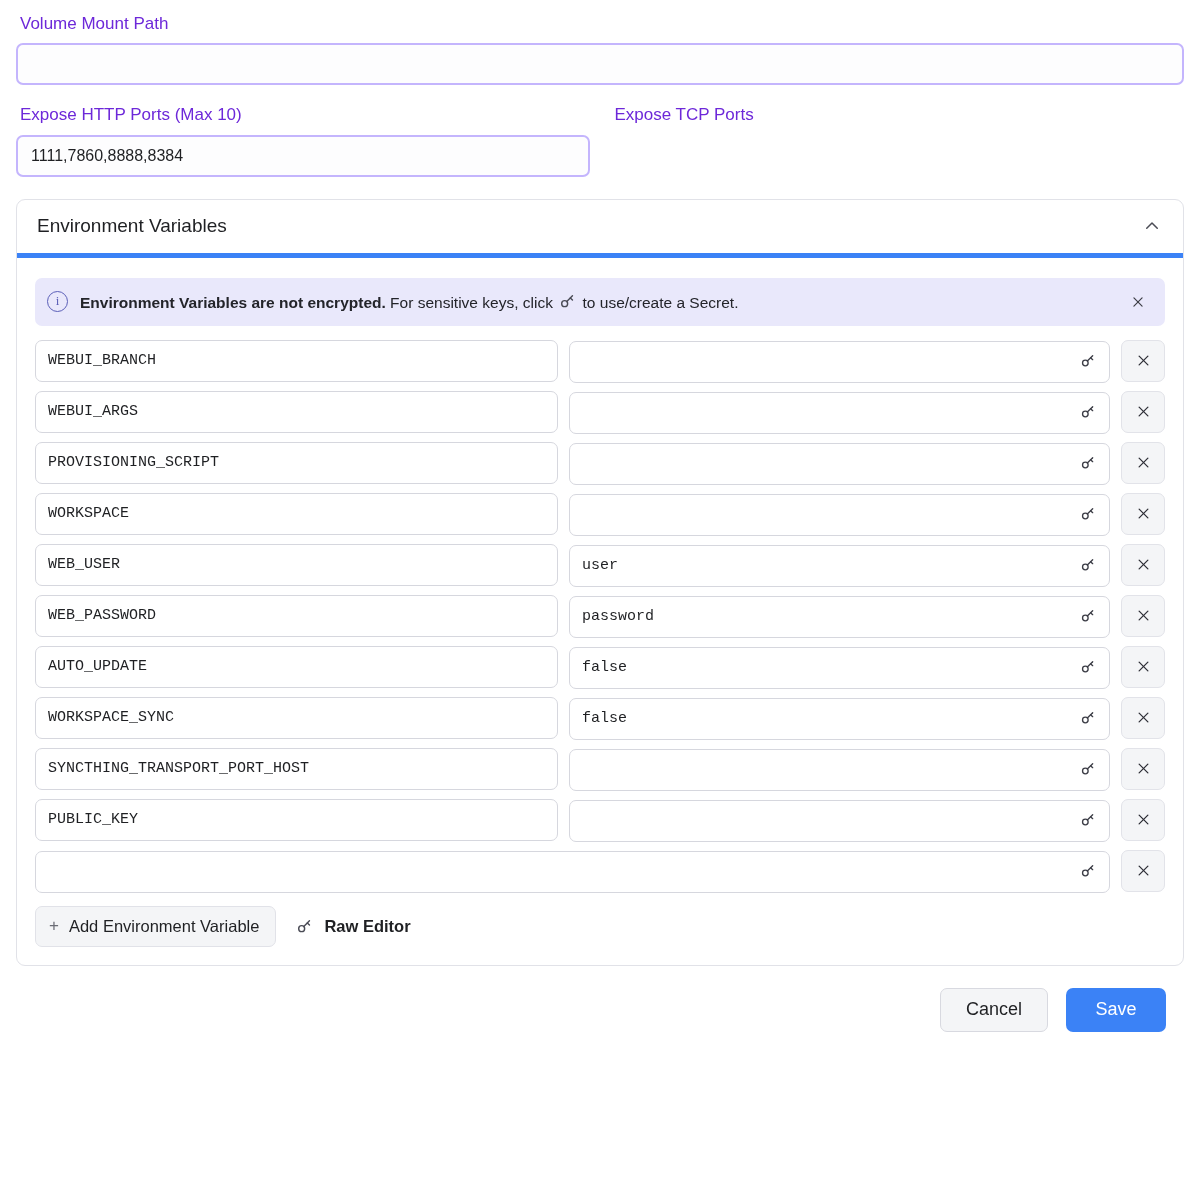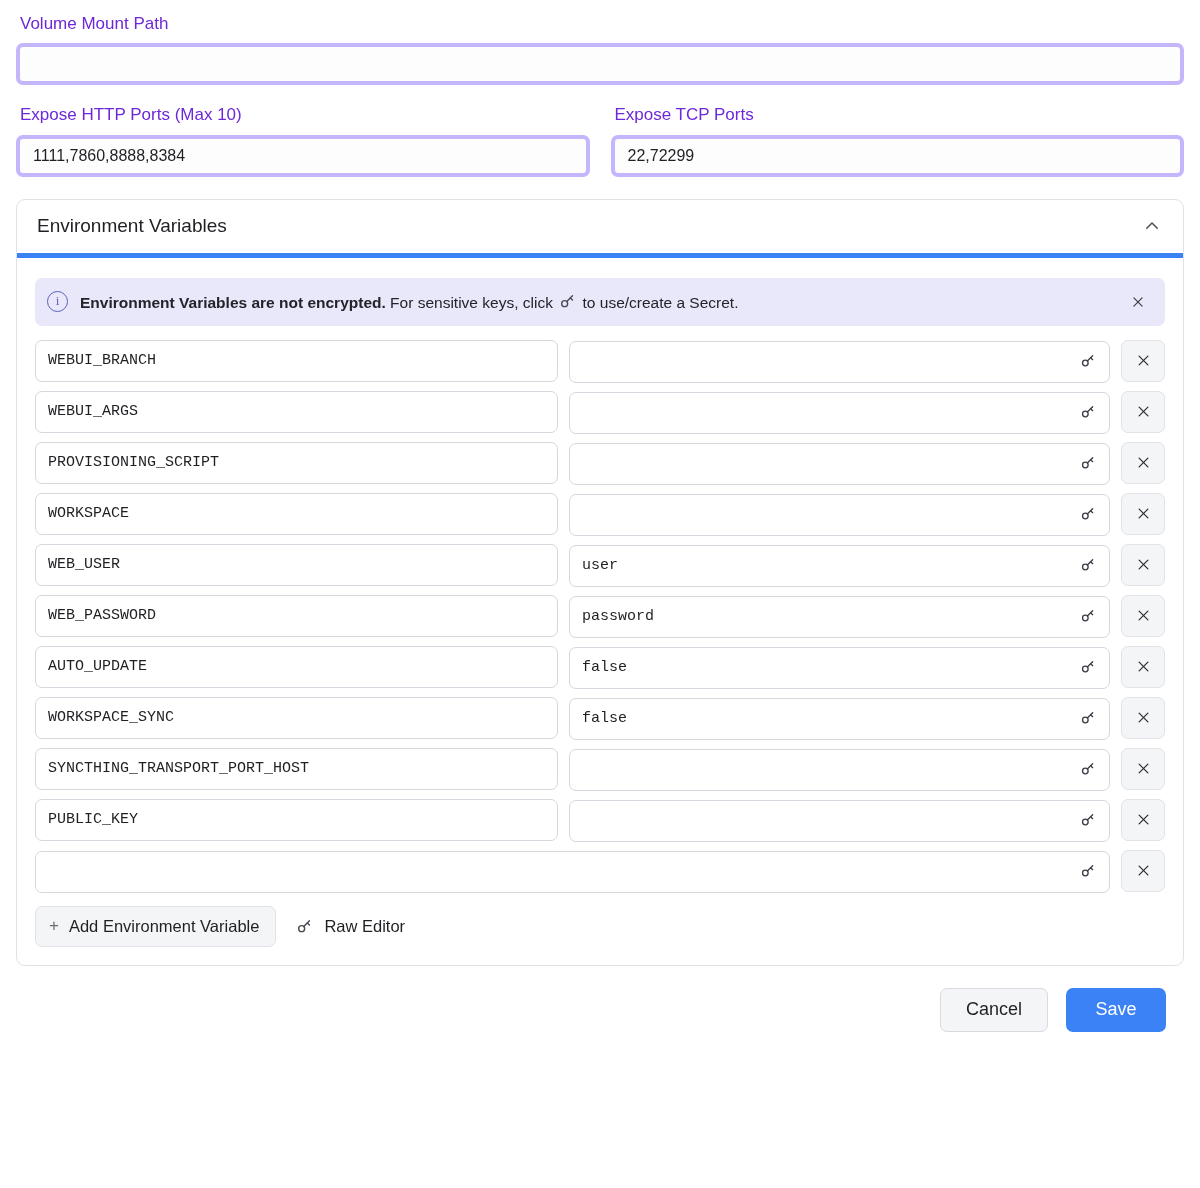--- a/index.html
+++ b/index.html
@@ -22,21 +22,21 @@
   .field-label {
     font-size: 17px;
     color: #6d28d9;
     margin: 0 0 9px 4px;
     display: block;
     line-height: 1.2;
   }
   .text-input {
     width: 100%;
     height: 42px;
-    border: 4px solid #c4b5fd;
+    border: 2px solid #c4b5fd;
     border-radius: 7px;
     background: #fdfdfe;
     font-size: 16px;
     font-family: "Liberation Sans", sans-serif;
     color: #1f2023;
     padding: 0 13px;
     outline: none;
   }
   .text-input::placeholder { color: #a9aab3; }
 
@@ -198,20 +198,21 @@
     cursor: pointer;
   }
   .add-btn .plus { color: #6b6c75; font-size: 17px; }
   .raw-editor {
     display: inline-flex;
     align-items: center;
     gap: 9px;
     font-size: 16.5px;
     color: #1f2023;
     cursor: pointer;
+    font-weight: bold;
   }
 
   .footer {
     display: flex;
     justify-content: flex-end;
     align-items: center;
     gap: 18px;
     padding: 22px 18px 18px 18px;
   }
   .btn-cancel {
@@ -247,21 +248,20 @@
     <input class="text-input" type="text" value="" style="">
   </div>
 
   <div class="row-two">
     <div class="col">
       <label class="field-label">Expose HTTP Ports (Max 10)</label>
       <input class="text-input" type="text" value="1111,7860,8888,8384" style="">
     </div>
     <div class="col">
       <label class="field-label">Expose TCP Ports</label>
-      <input class="text-input" type="text" value="22,72299" style="">
     </div>
   </div>
 
   <div class="panel">
     <div class="panel-header">
       <span class="panel-title">Environment Variables</span>
       <span class="chev">
         <svg viewBox="0 0 24 24" width="18" height="18" fill="none" stroke="currentColor" stroke-width="2" stroke-linecap="round" stroke-linejoin="round">
           <polyline points="5,15 12,8 19,15"></polyline>
         </svg>

